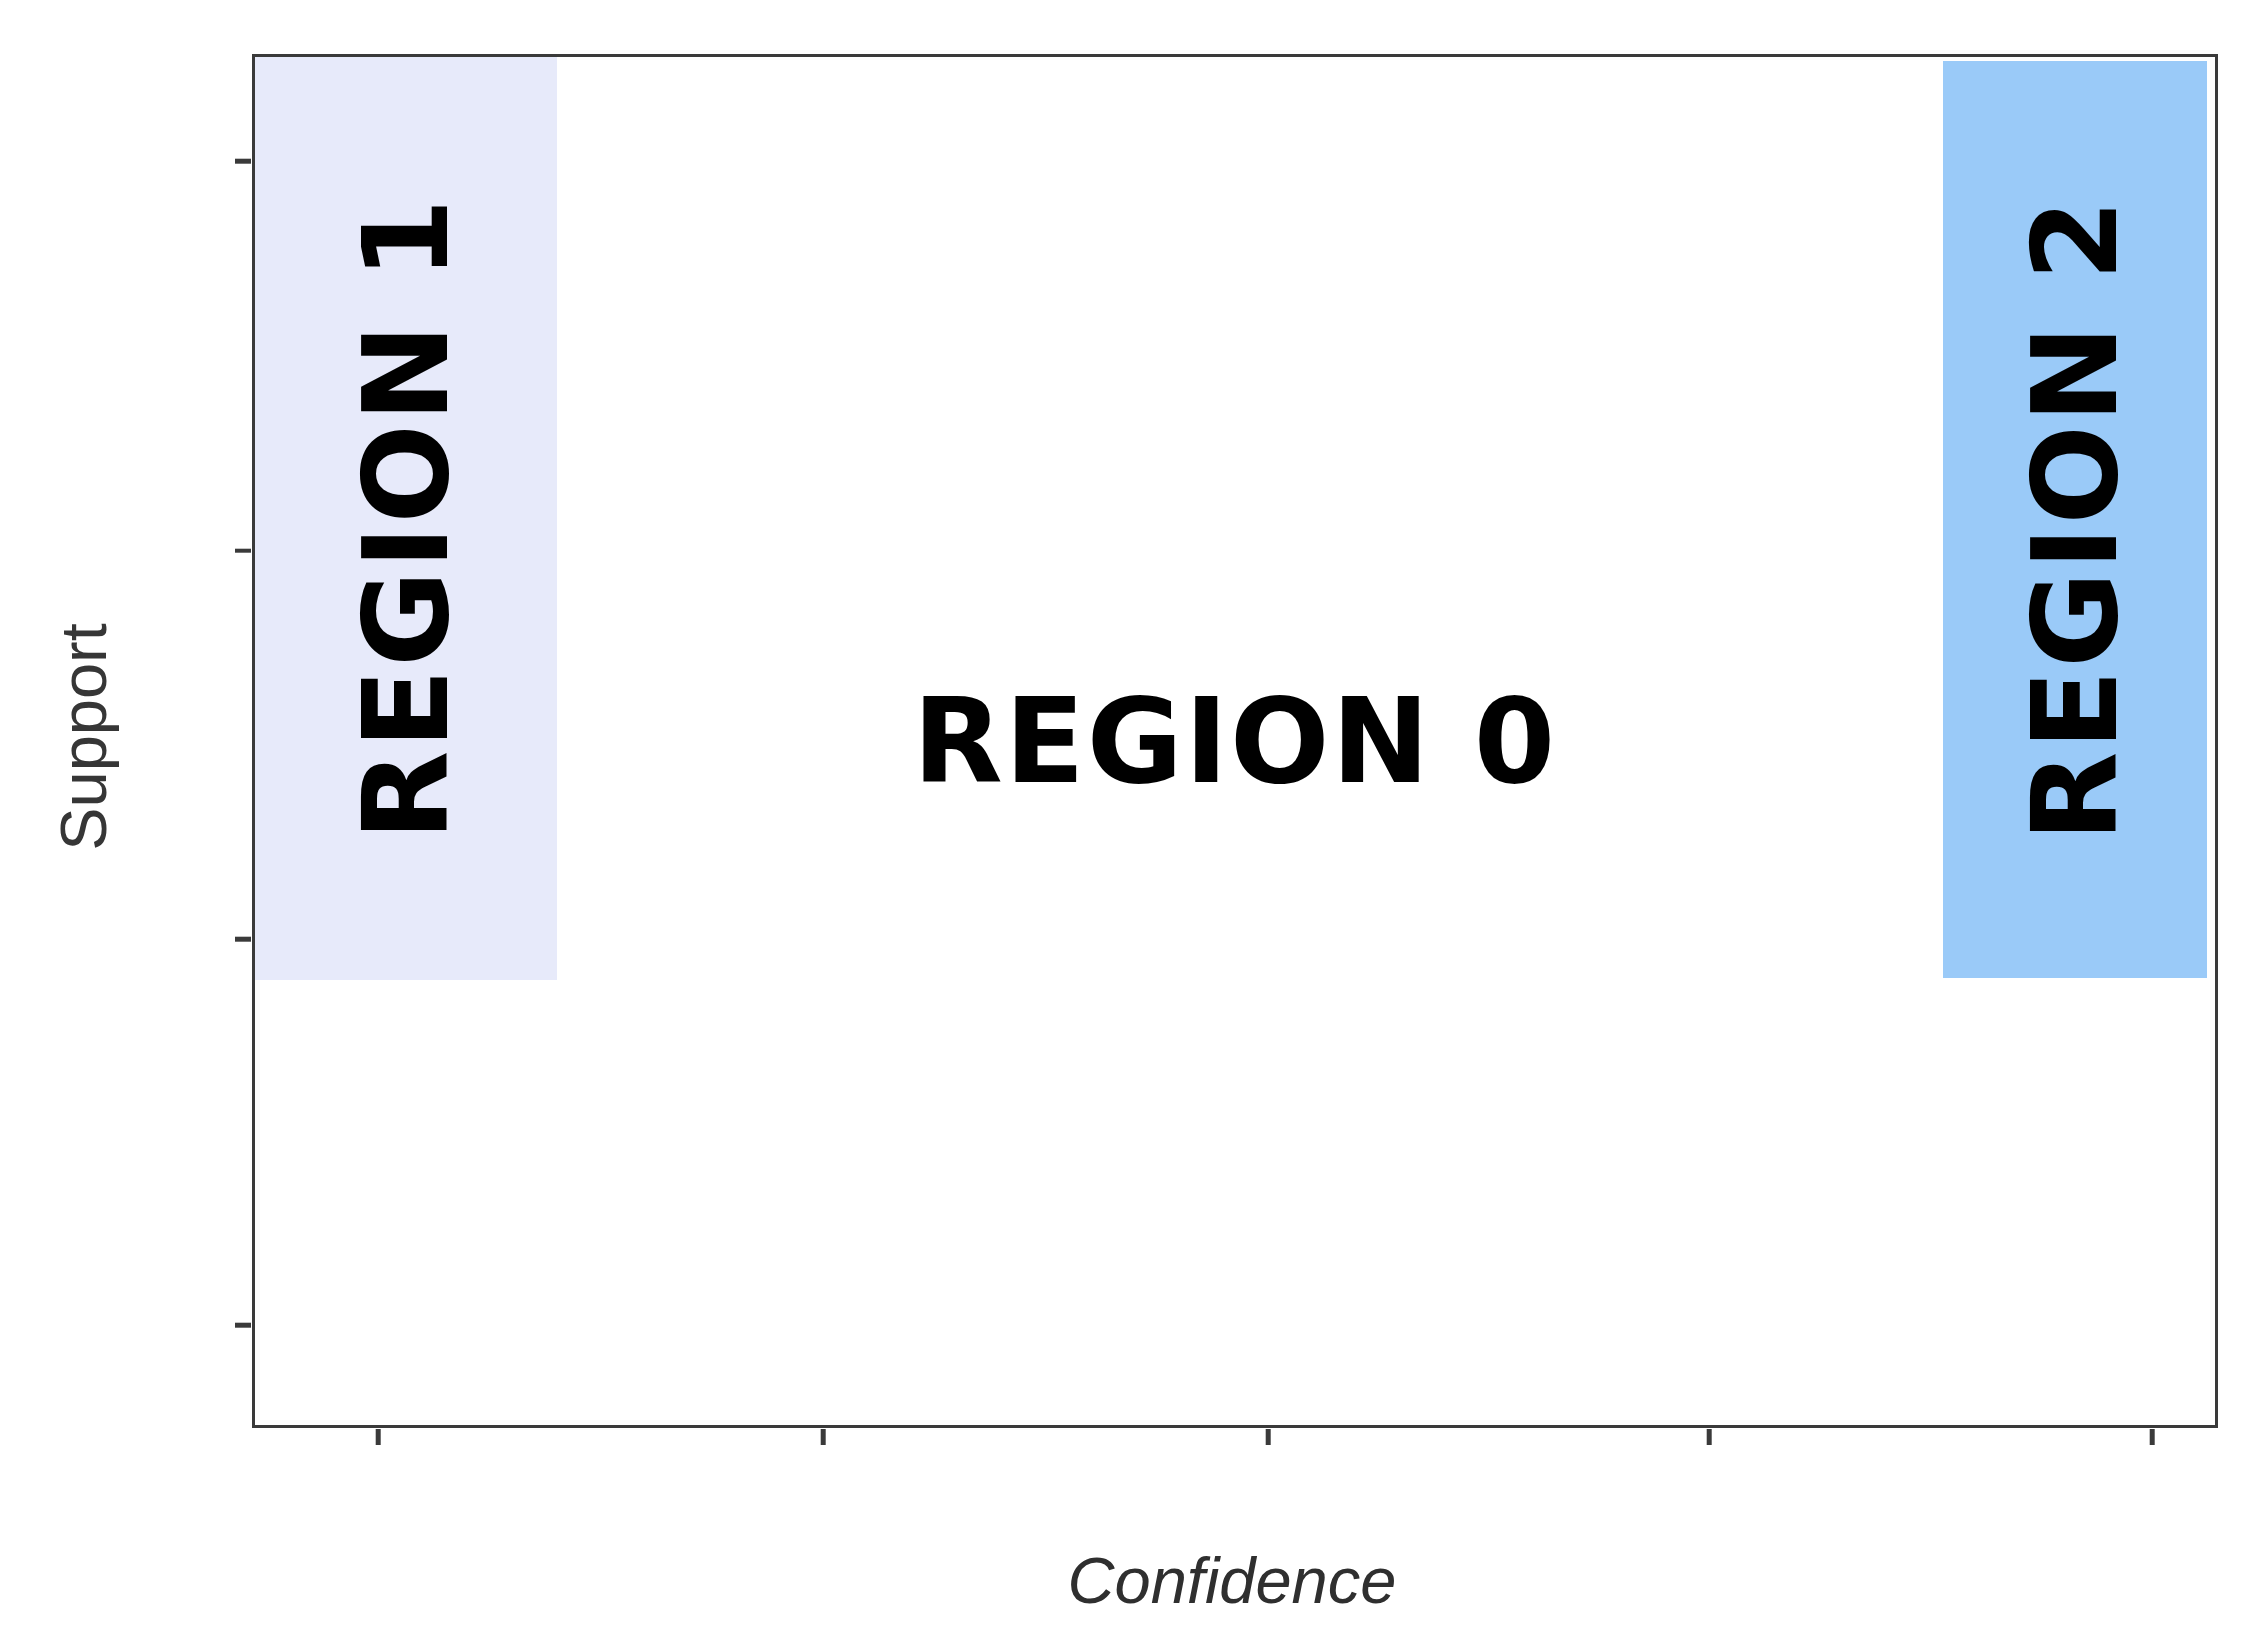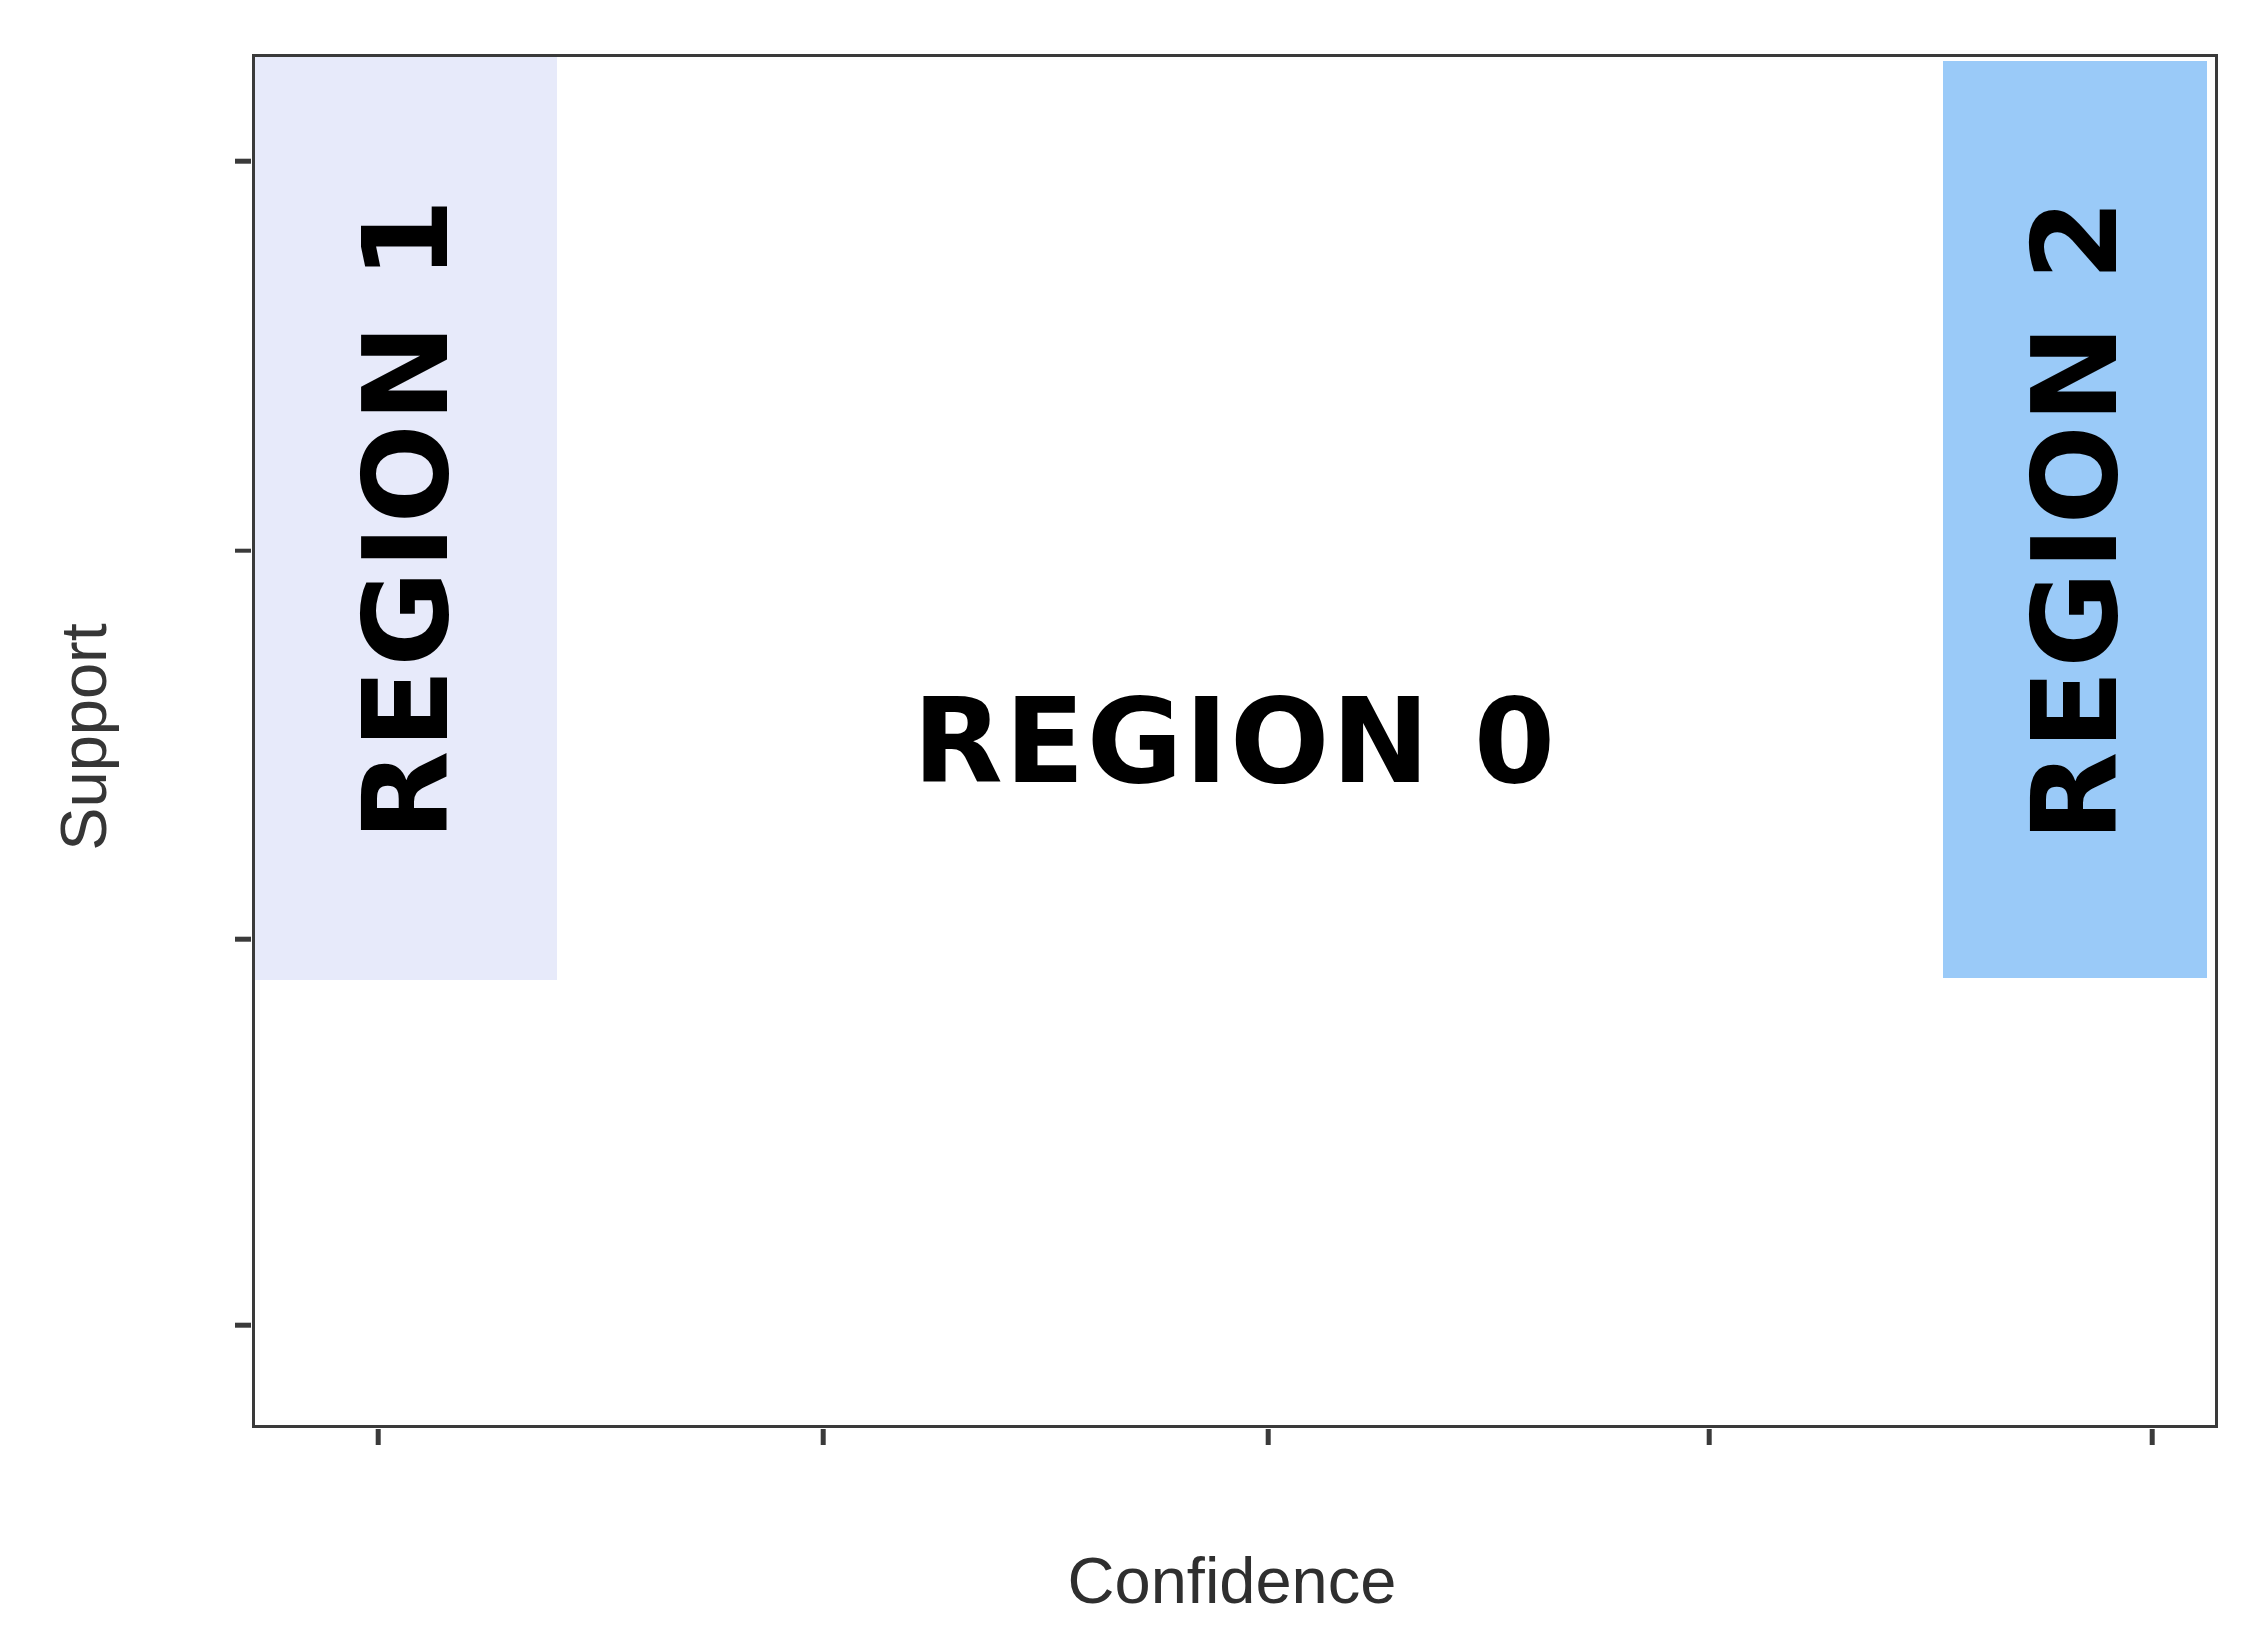--- a/index.html
+++ b/index.html
@@ -75,20 +75,21 @@
     white-space: nowrap;
   }
   .x-axis-label {
     position: absolute;
     left: 1232px;
     top: 1580px;
     transform: translate(-50%, -50%);
     font-size: 65px;
     color: #2f2f2f;
     white-space: nowrap;
+    font-style: italic;
   }
 </style>
 </head>
 <body>
 
 <div class="figure">
 
   <div class="y-axis-label">Support</div>
 
   <div class="plot-area" style="background: rgb(255, 255, 255); border-color: rgb(58, 58, 58);">

